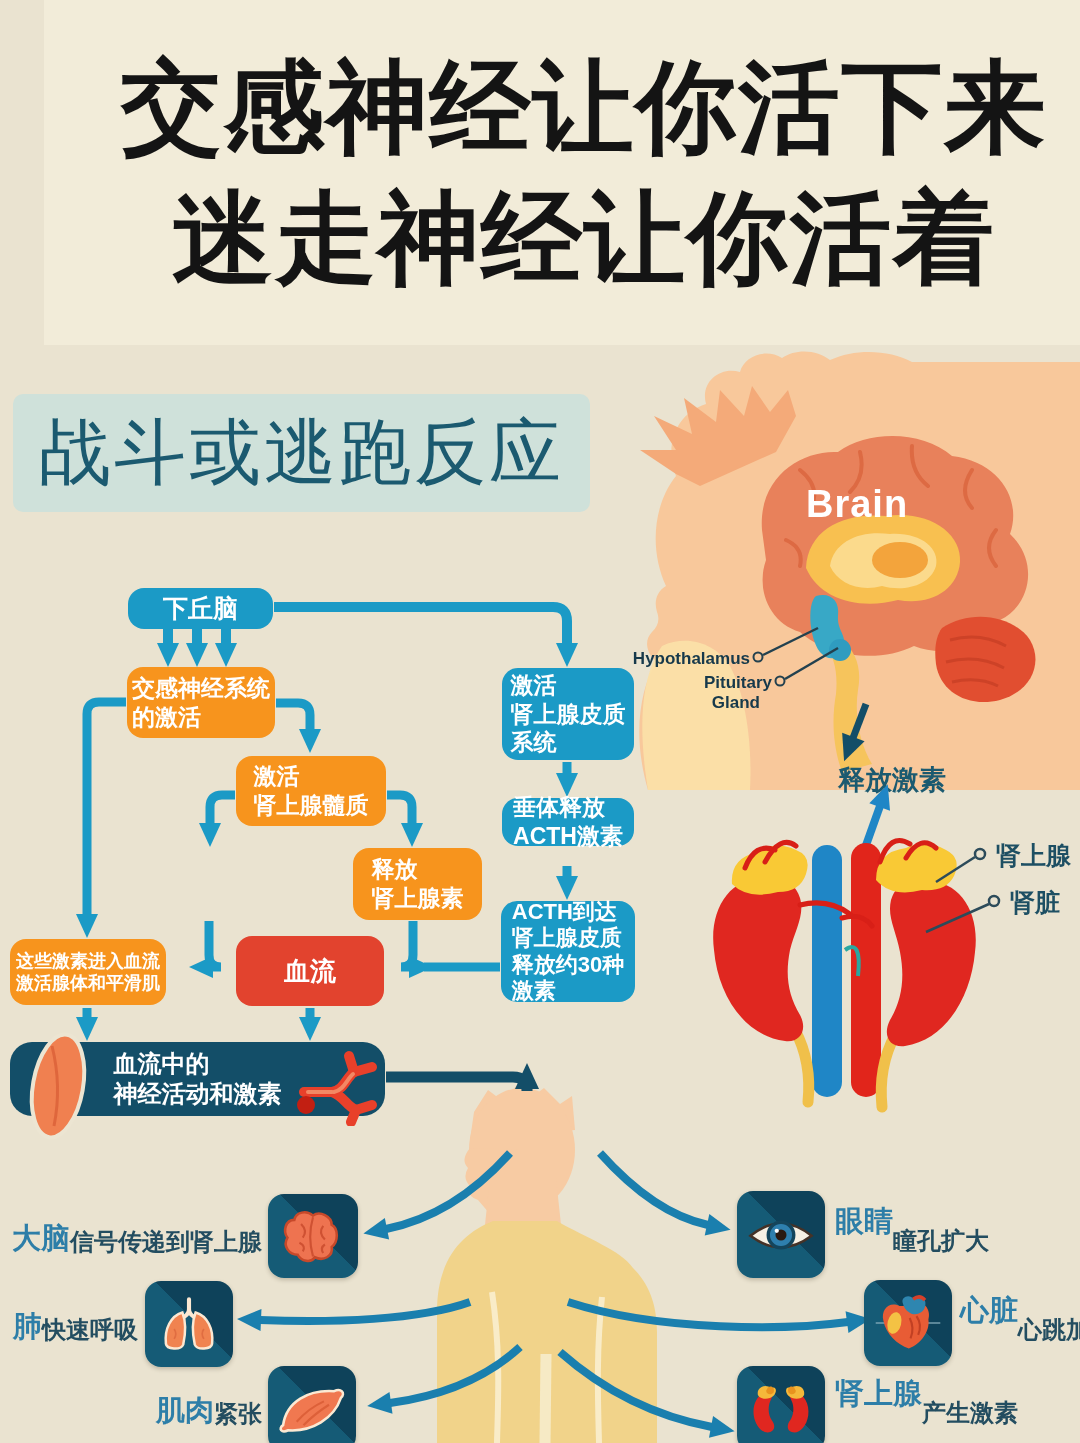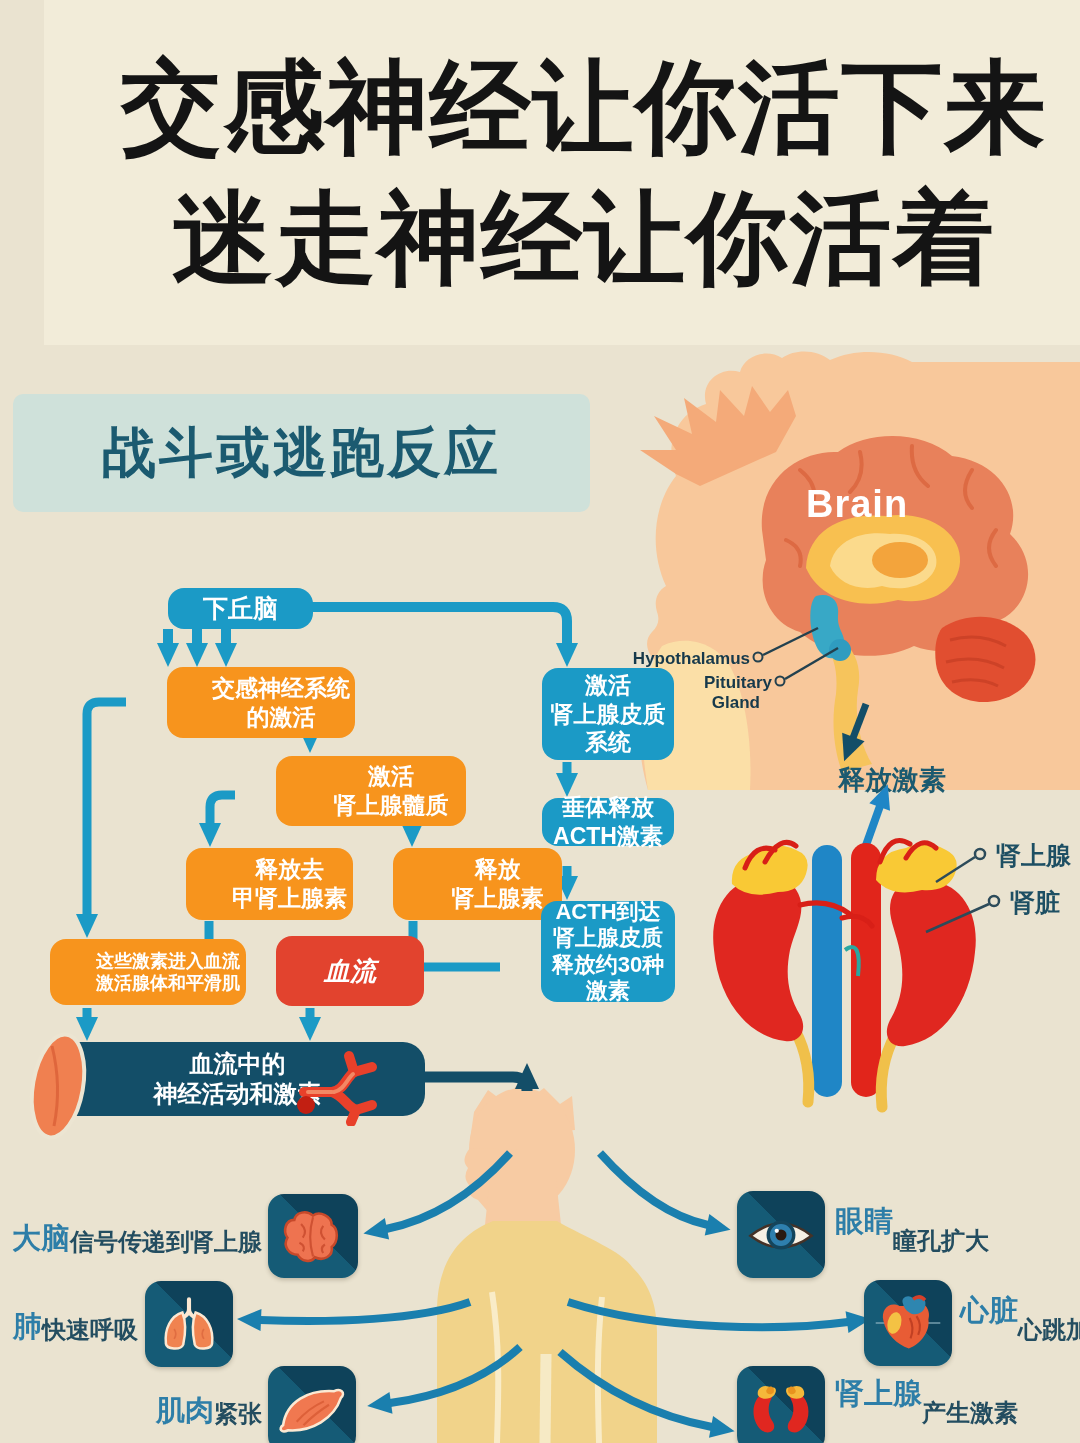--- a/index.html
+++ b/index.html
@@ -19,42 +19,42 @@
     font-size:101px; font-weight:900; color:var(--title_text,#141414);
     letter-spacing:2px; line-height:1; white-space:nowrap;
   }
   
   .band{
     position:absolute; left:13px; top:394px; width:577px; height:118px;
     background:var(--header_bg,#cfe1da); border-radius:10px;
     display:flex; align-items:center; justify-content:center; z-index:2;
   }
   .band span{
-    font-size:54px; font-weight:700; color:var(--header_text,#1b5a70); letter-spacing:3px;
+    font-size:72px; font-weight:400; color:var(--header_text,#1b5a70); letter-spacing:3px;
   }
   
   .box{
     position:absolute; z-index:2; border-radius:16px;
-    display:flex; align-items:center; justify-content:center; text-align:center;
-    color:#fff; font-weight:bold; white-space:pre-line; line-height:1.25;margin-left:40px;
+    display:flex; align-items:center; justify-content:center; text-align:left;
+    color:#fff; font-weight:bold; white-space:pre-line; line-height:1.25;
   }
   .box.blue  {background:var(--box_blue,#1b9ac6);}
-  .box.orange{background:var(--box_orange,#f7941d);padding-left:40px;}
+  .box.orange{background:var(--box_orange,#f7941d);}
   .box.red   {background:var(--box_red,#e2432e);}
   .box.navy  {background:var(--box_navy,#134e68); border-radius:22px;}
   .b-hypo {left:128px; top:588px; width:145px; height:41px; font-size:25px;}
   .b-sns  {left:127px; top:667px; width:148px; height:71px; font-size:23px;}
   .b-med  {left:236px; top:756px; width:150px; height:70px; font-size:23px;}
   .b-nor  {left:146px; top:848px; width:127px; height:72px; font-size:23px;}
   .b-epi  {left:353px; top:848px; width:129px; height:72px; font-size:23px;}
   .b-cor  {left:502px; top:668px; width:132px; height:92px; font-size:23px;}
   .b-pit  {left:502px; top:798px; width:132px; height:48px; font-size:23px;}
   .b-acth {left:501px; top:901px; width:134px; height:101px; font-size:22px; line-height:1.2;}
   .b-horm {left:10px;  top:939px; width:156px; height:66px; font-size:18px;}
-  .b-blood{left:236px; top:936px; width:148px; height:70px; font-size:26px;font-style:italic;}
+  .b-blood{left:236px; top:936px; width:148px; height:70px; font-size:26px;}
   .b-act  {left:10px;  top:1042px; width:375px; height:74px; font-size:24px;}
   
   .tile{
     position:absolute; z-index:2; width:88px; height:86px; border-radius:16px;
     background:linear-gradient(45deg, var(--tile_bg,#155b76) 55%, #0e425a 55%);
     display:flex; align-items:center; justify-content:center;
     box-shadow:0 2px 4px rgba(60,50,30,.25);
   }
   .t-brain  {left:268px; top:1194px; width:90px; height:84px;}
   .t-lungs  {left:145px; top:1281px;}
@@ -200,22 +200,20 @@
 
   <div class="band">
     <span>战斗或逃跑反应</span>
   </div>
 
   <div class="box blue b-hypo">下丘脑</div>
   <div class="box orange b-sns">交感神经系统
 的激活</div>
   <div class="box orange b-med">激活
 肾上腺髓质</div>
-  <div class="box orange b-nor">释放去
-甲肾上腺素</div>
   <div class="box orange b-epi">释放
 肾上腺素</div>
   <div class="box blue b-cor">激活
 肾上腺皮质
 系统</div>
   <div class="box blue b-pit">垂体释放
 ACTH激素</div>
   <div class="box blue b-acth">ACTH到达
 肾上腺皮质
 释放约30种

